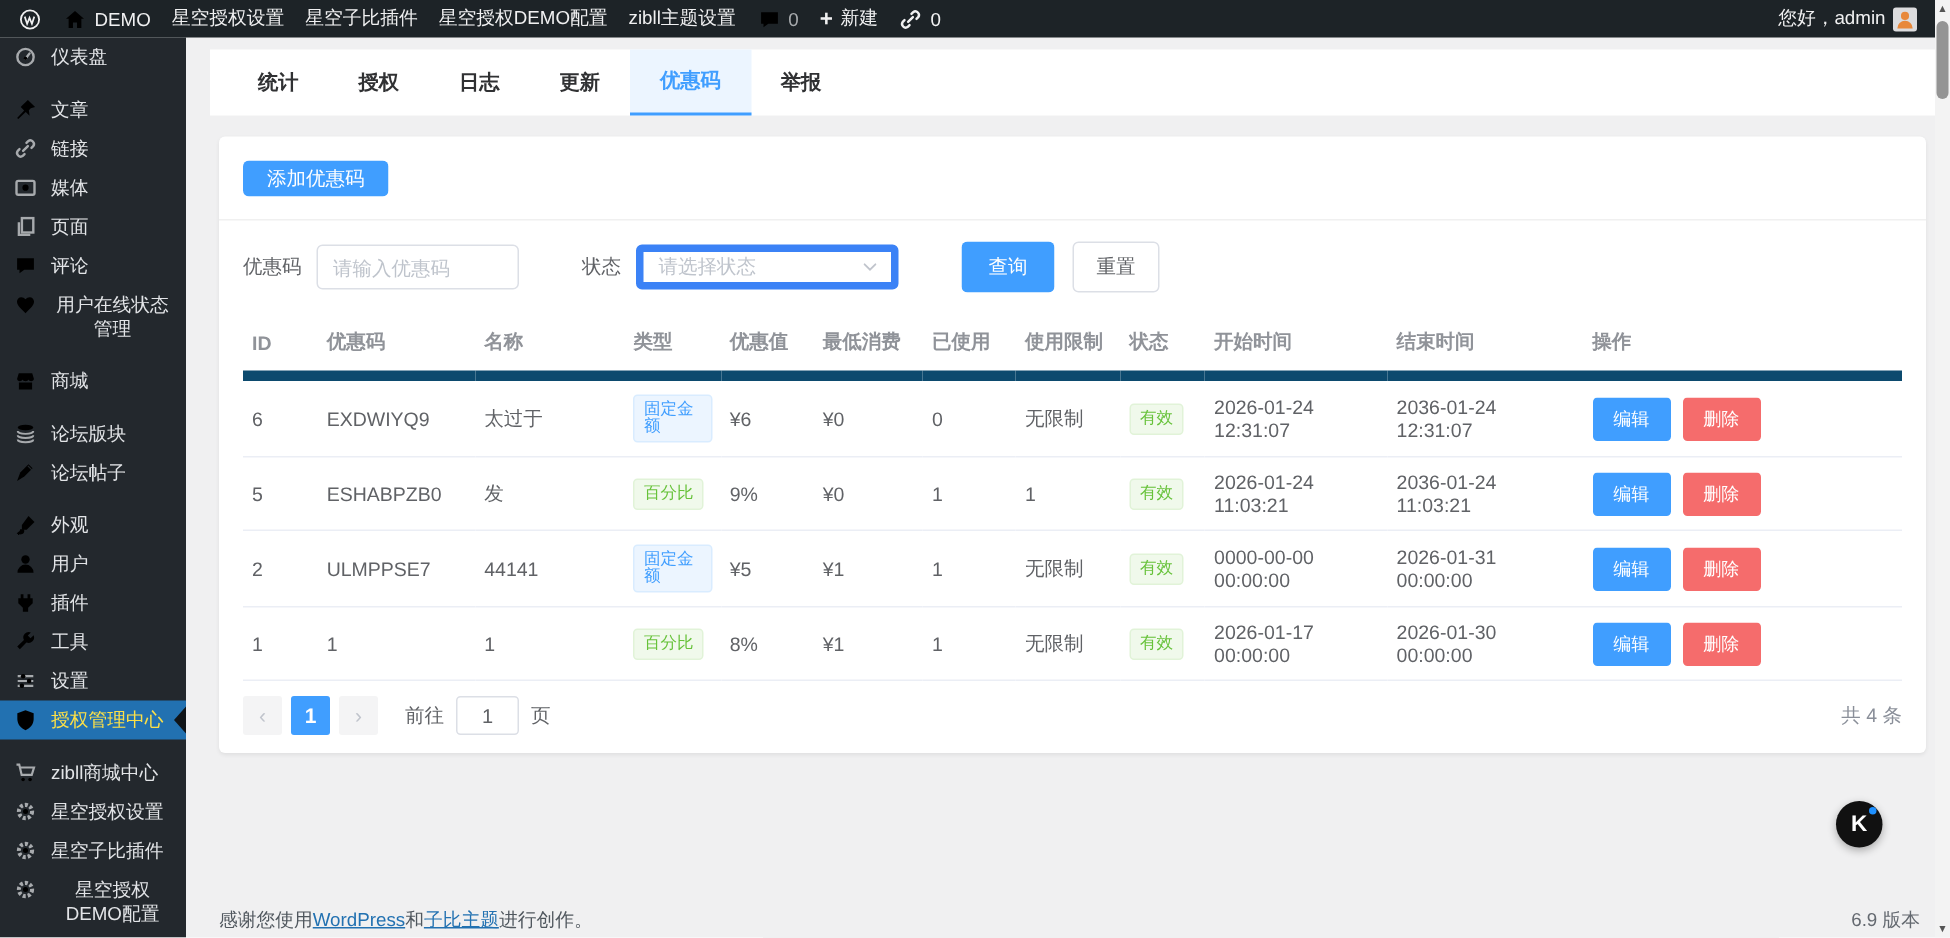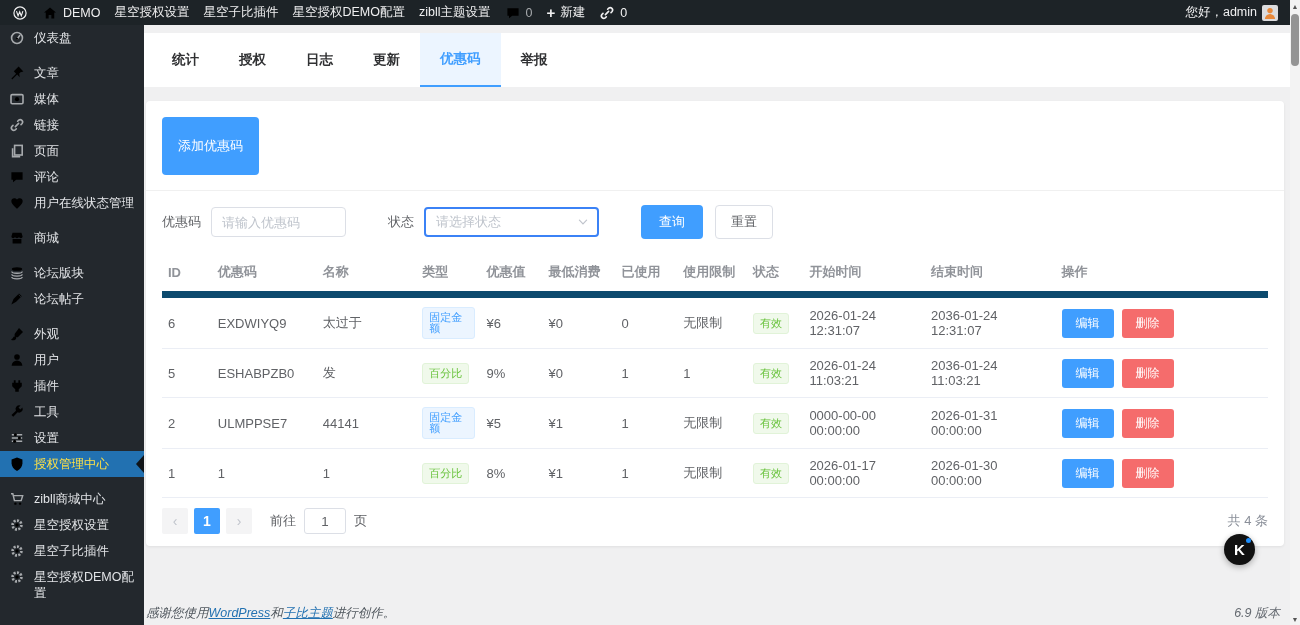--- a/index.html
+++ b/index.html
@@ -10,49 +10,49 @@
 
   
   #adminbar { position:absolute; top:0; left:0; right:10px; height:25px; background:#1d2327; color:#f0f0f1;
     display:flex; align-items:center; gap:14px; padding:0 12px; font-size:12.5px; z-index:30; }
   #adminbar .abitem { display:flex; align-items:center; gap:5px; cursor:pointer; white-space:nowrap; }
   #adminbar .dim { color:#a7aaad; }
   #adminbar .spacer { flex:1; }
   .avatar { width:16px; height:16px; border-radius:2px; background:#dcdcde; overflow:hidden; display:inline-flex; }
 
   
-  #sidebar { position:absolute; top:25px; left:0; width:144px; bottom:0; background:#23282d; color:#e2e4e7; z-index:20; }
+  #sidebar { position:absolute; top:25px; left:0; width:124px; bottom:0; background:#23282d; color:#e2e4e7; z-index:20;text-align:center; }
   .menu-item { position:relative; display:flex; align-items:flex-start; gap:9px; padding:5px 8px 5px 9px; font-size:12.5px;
     line-height:16px; cursor:pointer; }
   .menu-item .ico { color:#a7aaad; margin-top:0; }
   .menu-item.gap { margin-top:9px; }
   .menu-item.active { background:#2271b1; color:#fde047; }
   .menu-item.active .ico { color:#fff; }
   .menu-item.active::after { content:""; position:absolute; right:0; top:50%; margin-top:-9px;
     border:9px solid transparent; border-right:8px solid #101418; border-left:0; }
 
   
   #content { position:absolute; left:140px; top:25px; right:10px; bottom:0; }
-  #tabcard { margin-top:8px; background:#fff; height:54px; display:flex; align-items:stretch; padding-left:12px; }
+  #tabcard { margin-top:8px; background:#fff; height:44px; display:flex; align-items:stretch; padding-left:12px; }
   .tab { display:flex; align-items:center; padding:0 20px; font-weight:bold; font-size:13.5px; color:#303133; cursor:pointer; }
   .tab.active { color:#409eff; background:#ecf5ff; border-bottom:2px solid #409eff; }
 
   #maincard { margin:14px 6px 0; background:#fff; border-radius:4px; box-shadow:0 1px 3px rgba(0,0,0,.07);
     padding:16px 16px 12px; }
   .btn { display:inline-flex; align-items:center; justify-content:center; border:1px solid transparent; border-radius:4px;
     cursor:pointer; font-size:13px; }
-  .btn-primary { background:#409eff; color:#fff; padding:19px 15px; }
+  .btn-primary { background:#409eff; color:#fff; padding:2px 15px; }
   .btn-plain { background:#fff; color:#606266; border-color:#dcdfe6; padding:7px 15px; }
   .divider { border-top:1px solid #f0f0f0; margin:15px -16px 14px; }
 
   .filters { display:flex; align-items:center; }
   .flabel { color:#606266; margin-right:10px; }
   .finput { width:135px; height:30px; border:1px solid #dcdfe6; border-radius:4px; padding:0 10px; font-size:13px; color:#606266; outline:none; }
   .finput::placeholder { color:#bfc4cc; }
-  .fselect { width:175px; height:30px; border:2px solid #3b82f6; border-radius:4px; padding:0 8px 0 10px;
+  .fselect { width:175px; height:30px; border:5px solid #3b82f6; border-radius:4px; padding:0 8px 0 10px;
     display:flex; align-items:center; justify-content:space-between; color:#bfc4cc; cursor:pointer; margin-right:42px; }
   .fgap { margin-left:42px; }
   .fselect .ico { color:#c0c4cc; width:12px; height:12px; }
   .btn-search { margin-right:12px; padding:7px 17px; }
 
   
   table { width:100%; border-collapse:collapse; margin-top:14px; table-layout:fixed; }
   th { text-align:left; color:#909399; font-weight:bold; font-size:13px; padding:10px 6px; border-bottom:7px solid #0c4a6e; }
   td { color:#606266; font-size:13px; padding:9px 6px; border-bottom:1px solid #ebeef5; }
   .badge { display:inline-block; font-size:11px; line-height:1; padding:4px 6px; border-radius:3px; border:1px solid transparent; }
@@ -65,21 +65,21 @@
   
   .pager { display:flex; align-items:center; margin-top:10px; color:#606266; }
   .pbtn { width:26px; height:26px; border-radius:2px; background:#f4f4f5; color:#c0c4cc; display:inline-flex;
     align-items:center; justify-content:center; margin-right:6px; cursor:pointer; font-size:14px; }
   .pbtn.page { background:#409eff; color:#fff; font-weight:bold; }
   .goto { margin-left:12px; display:flex; align-items:center; gap:8px; }
   .goto input { width:42px; height:26px; border:1px solid #dcdfe6; border-radius:3px; text-align:center; color:#606266; outline:none; }
   .total { margin-left:auto; color:#8a8f99; }
 
   
-  #footer { position:absolute; left:6px; right:10px; bottom:3px; display:flex; color:#50575e; font-size:12.5px;font-style:italic; }
+  #footer { position:absolute; left:6px; right:10px; bottom:3px; display:flex; color:#50575e; font-size:12.5px; }
   #footer a { color:#2271b1; }
   #footer .ver { margin-left:auto; color:#646970; }
 
   
   #kbadge { position:absolute; right:45px; bottom:60px; width:31px; height:31px; border-radius:50%; background:#111;
     color:#fff; display:flex; align-items:center; justify-content:center; font-weight:bold; font-size:15px; cursor:pointer;
     box-shadow:0 2px 6px rgba(0,0,0,.3); z-index:40; }
   #kbadge .dot { position:absolute; top:4px; right:4px; width:5px; height:5px; background:#1e90ff; border-radius:50%; }
 
   
@@ -250,32 +250,32 @@
       <span class="ico">
         <svg>
           <use href="#i-pin"></use>
         </svg>
       </span>
       <span>文章</span>
     </div>
   <div class="menu-item">
       <span class="ico">
         <svg>
+          <use href="#i-chain"></use>
+        </svg>
+      </span>
+      <span>链接</span>
+    </div>
+  <div class="menu-item">
+      <span class="ico">
+        <svg>
           <use href="#i-media"></use>
         </svg>
       </span>
       <span>媒体</span>
-    </div>
-  <div class="menu-item">
-      <span class="ico">
-        <svg>
-          <use href="#i-chain"></use>
-        </svg>
-      </span>
-      <span>链接</span>
     </div>
   <div class="menu-item">
       <span class="ico">
         <svg>
           <use href="#i-pages"></use>
         </svg>
       </span>
       <span>页面</span>
     </div>
   <div class="menu-item">

